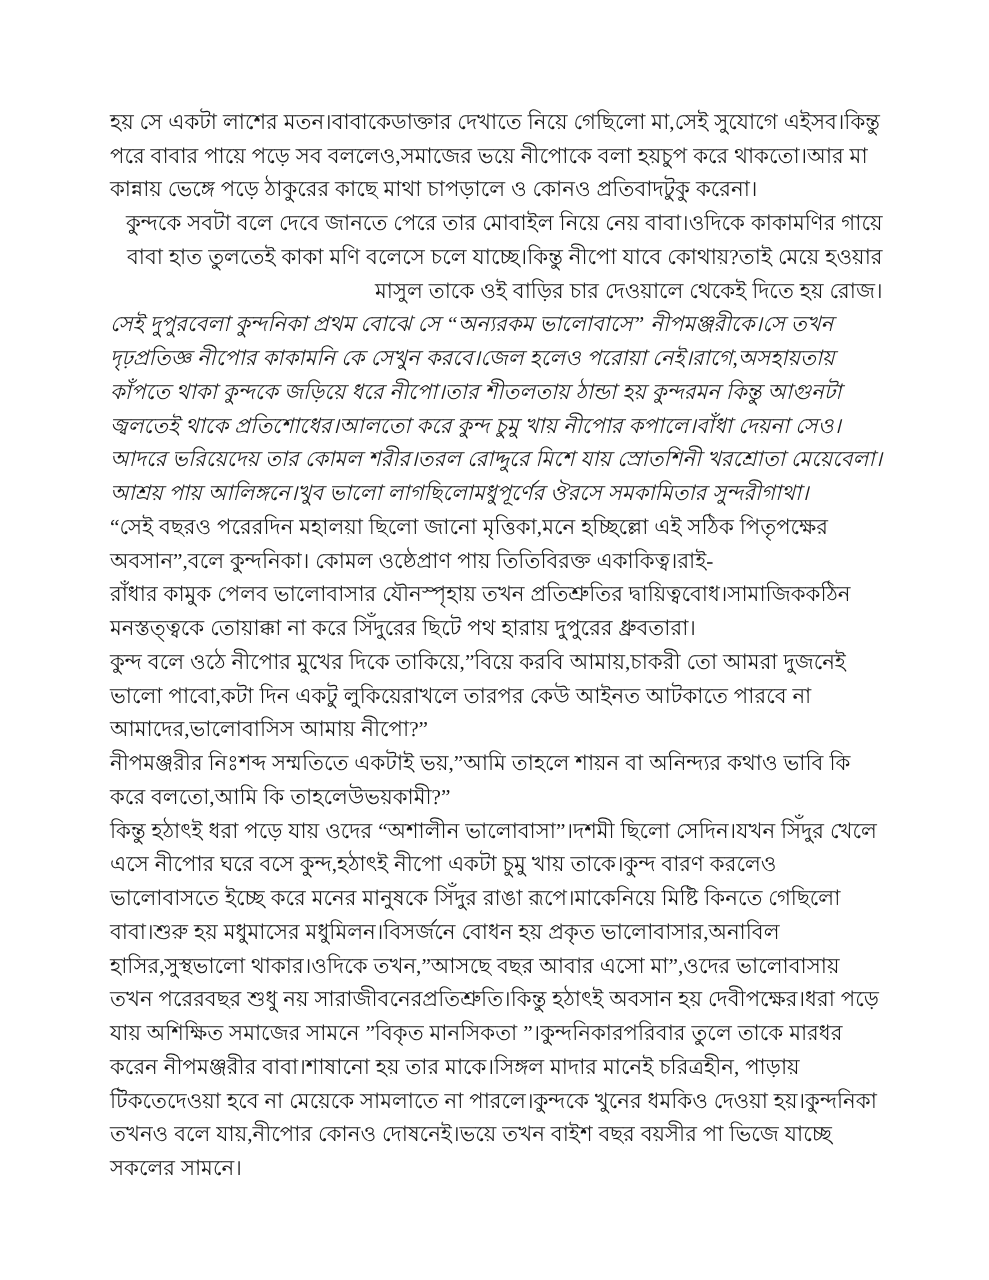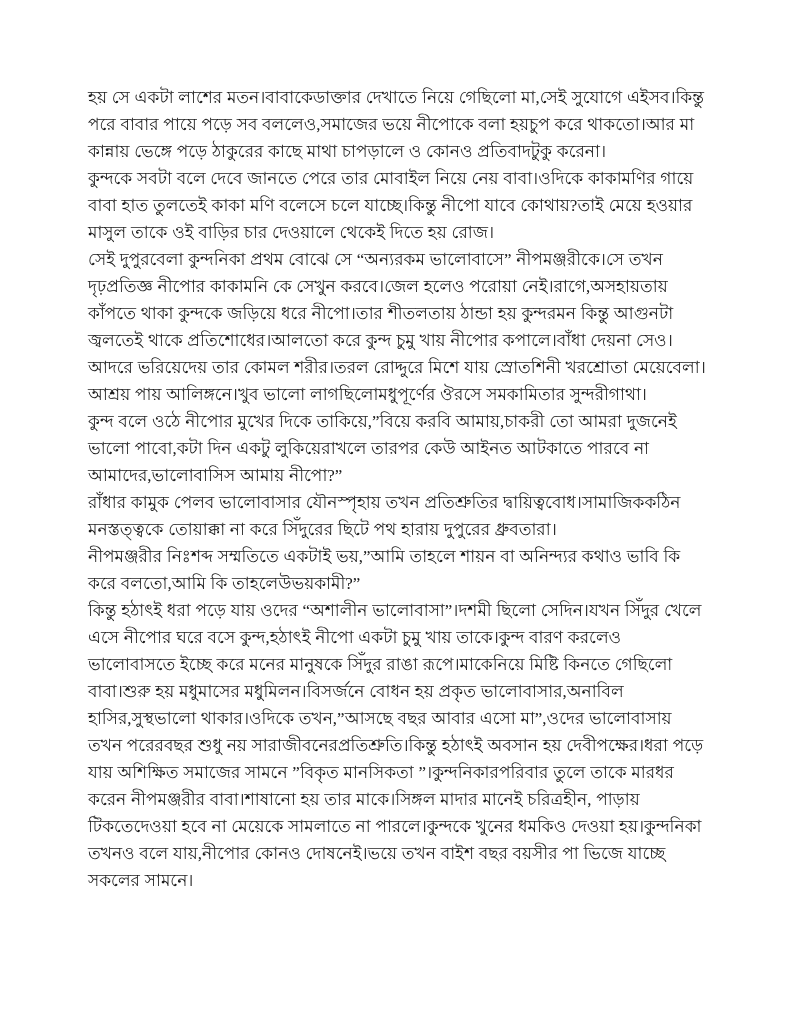--- a/index.html
+++ b/index.html
@@ -23,32 +23,33 @@
     font-size: 17px;
     line-height: 27px;
     color: #1b1b1b;
     text-align: left;
     word-spacing: 0.5px;
   }
   .content p {
     margin: 0;
     padding: 0;
   }
-  .gap-sm { margin-top: 6px; }
+  .gap-sm { margin-top: 6px; text-align: right; }
   .gap-xs { margin-top: 2px; }
-  .gap-lg { margin-top: 13px; }
+  .gap-lg { margin-top: 13px; font-style: italic; }
   .indent { text-indent: 10px; }
 </style>
 </head>
 <body>
 
 <div class="page">
   <div class="content">
     <p>হয় সে একটা লাশের মতন।বাবাকেডাক্তার দেখাতে নিয়ে গেছিলো মা,সেই সুযোগে এইসব।কিন্তু পরে বাবার পায়ে পড়ে সব বললেও,সমাজের ভয়ে নীপোকে বলা হয়চুপ করে থাকতো।আর মা কান্নায় ভেঙ্গে পড়ে ঠাকুরের কাছে মাথা চাপড়ালে ও কোনও প্রতিবাদটুকু করেনা।</p>
     <p class="gap-sm">কুন্দকে সবটা বলে দেবে জানতে পেরে তার মোবাইল নিয়ে নেয় বাবা।ওদিকে কাকামণির গায়ে বাবা হাত তুলতেই কাকা মণি বলেসে চলে যাচ্ছে।কিন্তু নীপো যাবে কোথায়?তাই মেয়ে হওয়ার  মাসুল তাকে ওই বাড়ির চার দেওয়ালে থেকেই দিতে হয় রোজ।</p>
     <p class="gap-lg">সেই দুপুরবেলা কুন্দনিকা প্রথম বোঝে সে “অন্যরকম ভালোবাসে” নীপমঞ্জরীকে।সে তখন দৃঢ়প্রতিজ্ঞ নীপোর কাকামনি কে সেখুন করবে।জেল হলেও পরোয়া নেই।রাগে,অসহায়তায় কাঁপতে থাকা কুন্দকে জড়িয়ে ধরে নীপো।তার শীতলতায় ঠান্ডা হয় কুন্দরমন কিন্তু আগুনটা জ্বলতেই থাকে প্রতিশোধের।আলতো করে কুন্দ চুমু খায় নীপোর কপালে।বাঁধা দেয়না সেও।আদরে ভরিয়েদেয় তার কোমল শরীর।তরল রোদ্দুরে মিশে যায় স্রোতশিনী খরশ্রোতা মেয়েবেলা।আশ্রয় পায় আলিঙ্গনে।খুব ভালো লাগছিলোমধুপূর্ণের ঔরসে সমকামিতার সুন্দরীগাথা।</p>
+    <p class="gap-xs">“সেই বছরও পরেরদিন মহালয়া ছিলো জানো মৃত্তিকা,মনে হচ্ছিল্লো এই সঠিক পিতৃপক্ষের অবসান”,বলে কুন্দনিকা। কোমল ওষ্ঠেপ্রাণ পায় তিতিবিরক্ত একাকিত্ব।রাই-</p>
+    <p class="gap-xs">রাঁধার কামুক পেলব ভালোবাসার যৌনস্পৃহায় তখন প্রতিশ্রুতির দ্বায়িত্ববোধ।সামাজিককঠিন মনস্তত্ত্বকে তোয়াক্কা না করে সিঁদুরের ছিটে পথ হারায় দুপুরের ধ্রুবতারা।</p>
     <p class="gap-xs">কুন্দ বলে ওঠে নীপোর মুখের দিকে তাকিয়ে,”বিয়ে করবি আমায়,চাকরী তো আমরা দুজনেই ভালো পাবো,কটা দিন একটু লুকিয়েরাখলে তারপর কেউ আইনত আটকাতে পারবে না আমাদের,ভালোবাসিস আমায় নীপো?”</p>
-    <p class="gap-xs">রাঁধার কামুক পেলব ভালোবাসার যৌনস্পৃহায় তখন প্রতিশ্রুতির দ্বায়িত্ববোধ।সামাজিককঠিন মনস্তত্ত্বকে তোয়াক্কা না করে সিঁদুরের ছিটে পথ হারায় দুপুরের ধ্রুবতারা।</p>
     <p class="gap-xs">নীপমঞ্জরীর নিঃশব্দ সম্মতিতে একটাই ভয়,”আমি তাহলে শায়ন বা অনিন্দ্যর কথাও ভাবি কি করে বলতো,আমি কি তাহলেউভয়কামী?”</p>
     <p class="gap-xs">কিন্তু হঠাৎই ধরা পড়ে যায় ওদের “অশালীন ভালোবাসা”।দশমী ছিলো সেদিন।যখন সিঁদুর খেলে এসে নীপোর ঘরে বসে কুন্দ,হঠাৎই নীপো একটা চুমু খায় তাকে।কুন্দ বারণ করলেও ভালোবাসতে ইচ্ছে করে মনের মানুষকে সিঁদুর রাঙা রূপে।মাকেনিয়ে মিষ্টি কিনতে গেছিলো বাবা।শুরু হয় মধুমাসের মধুমিলন।বিসর্জনে বোধন হয় প্রকৃত ভালোবাসার,অনাবিল হাসির,সুস্থভালো থাকার।ওদিকে তখন,”আসছে বছর আবার এসো মা”,ওদের ভালোবাসায় তখন পরেরবছর শুধু নয় সারাজীবনেরপ্রতিশ্রুতি।কিন্তু হঠাৎই অবসান হয় দেবীপক্ষের।ধরা পড়ে যায় অশিক্ষিত সমাজের সামনে ”বিকৃত মানসিকতা ”।কুন্দনিকারপরিবার তুলে তাকে মারধর করেন নীপমঞ্জরীর বাবা।শাষানো হয় তার মাকে।সিঙ্গল মাদার মানেই চরিত্রহীন, পাড়ায় টিকতেদেওয়া হবে না মেয়েকে সামলাতে না পারলে।কুন্দকে খুনের ধমকিও দেওয়া হয়।কুন্দনিকা তখনও বলে যায়,নীপোর কোনও দোষনেই।ভয়ে তখন বাইশ বছর বয়সীর পা ভিজে যাচ্ছে সকলের সামনে।</p>
 
   </div>
 </div>
 
 </body></html>

